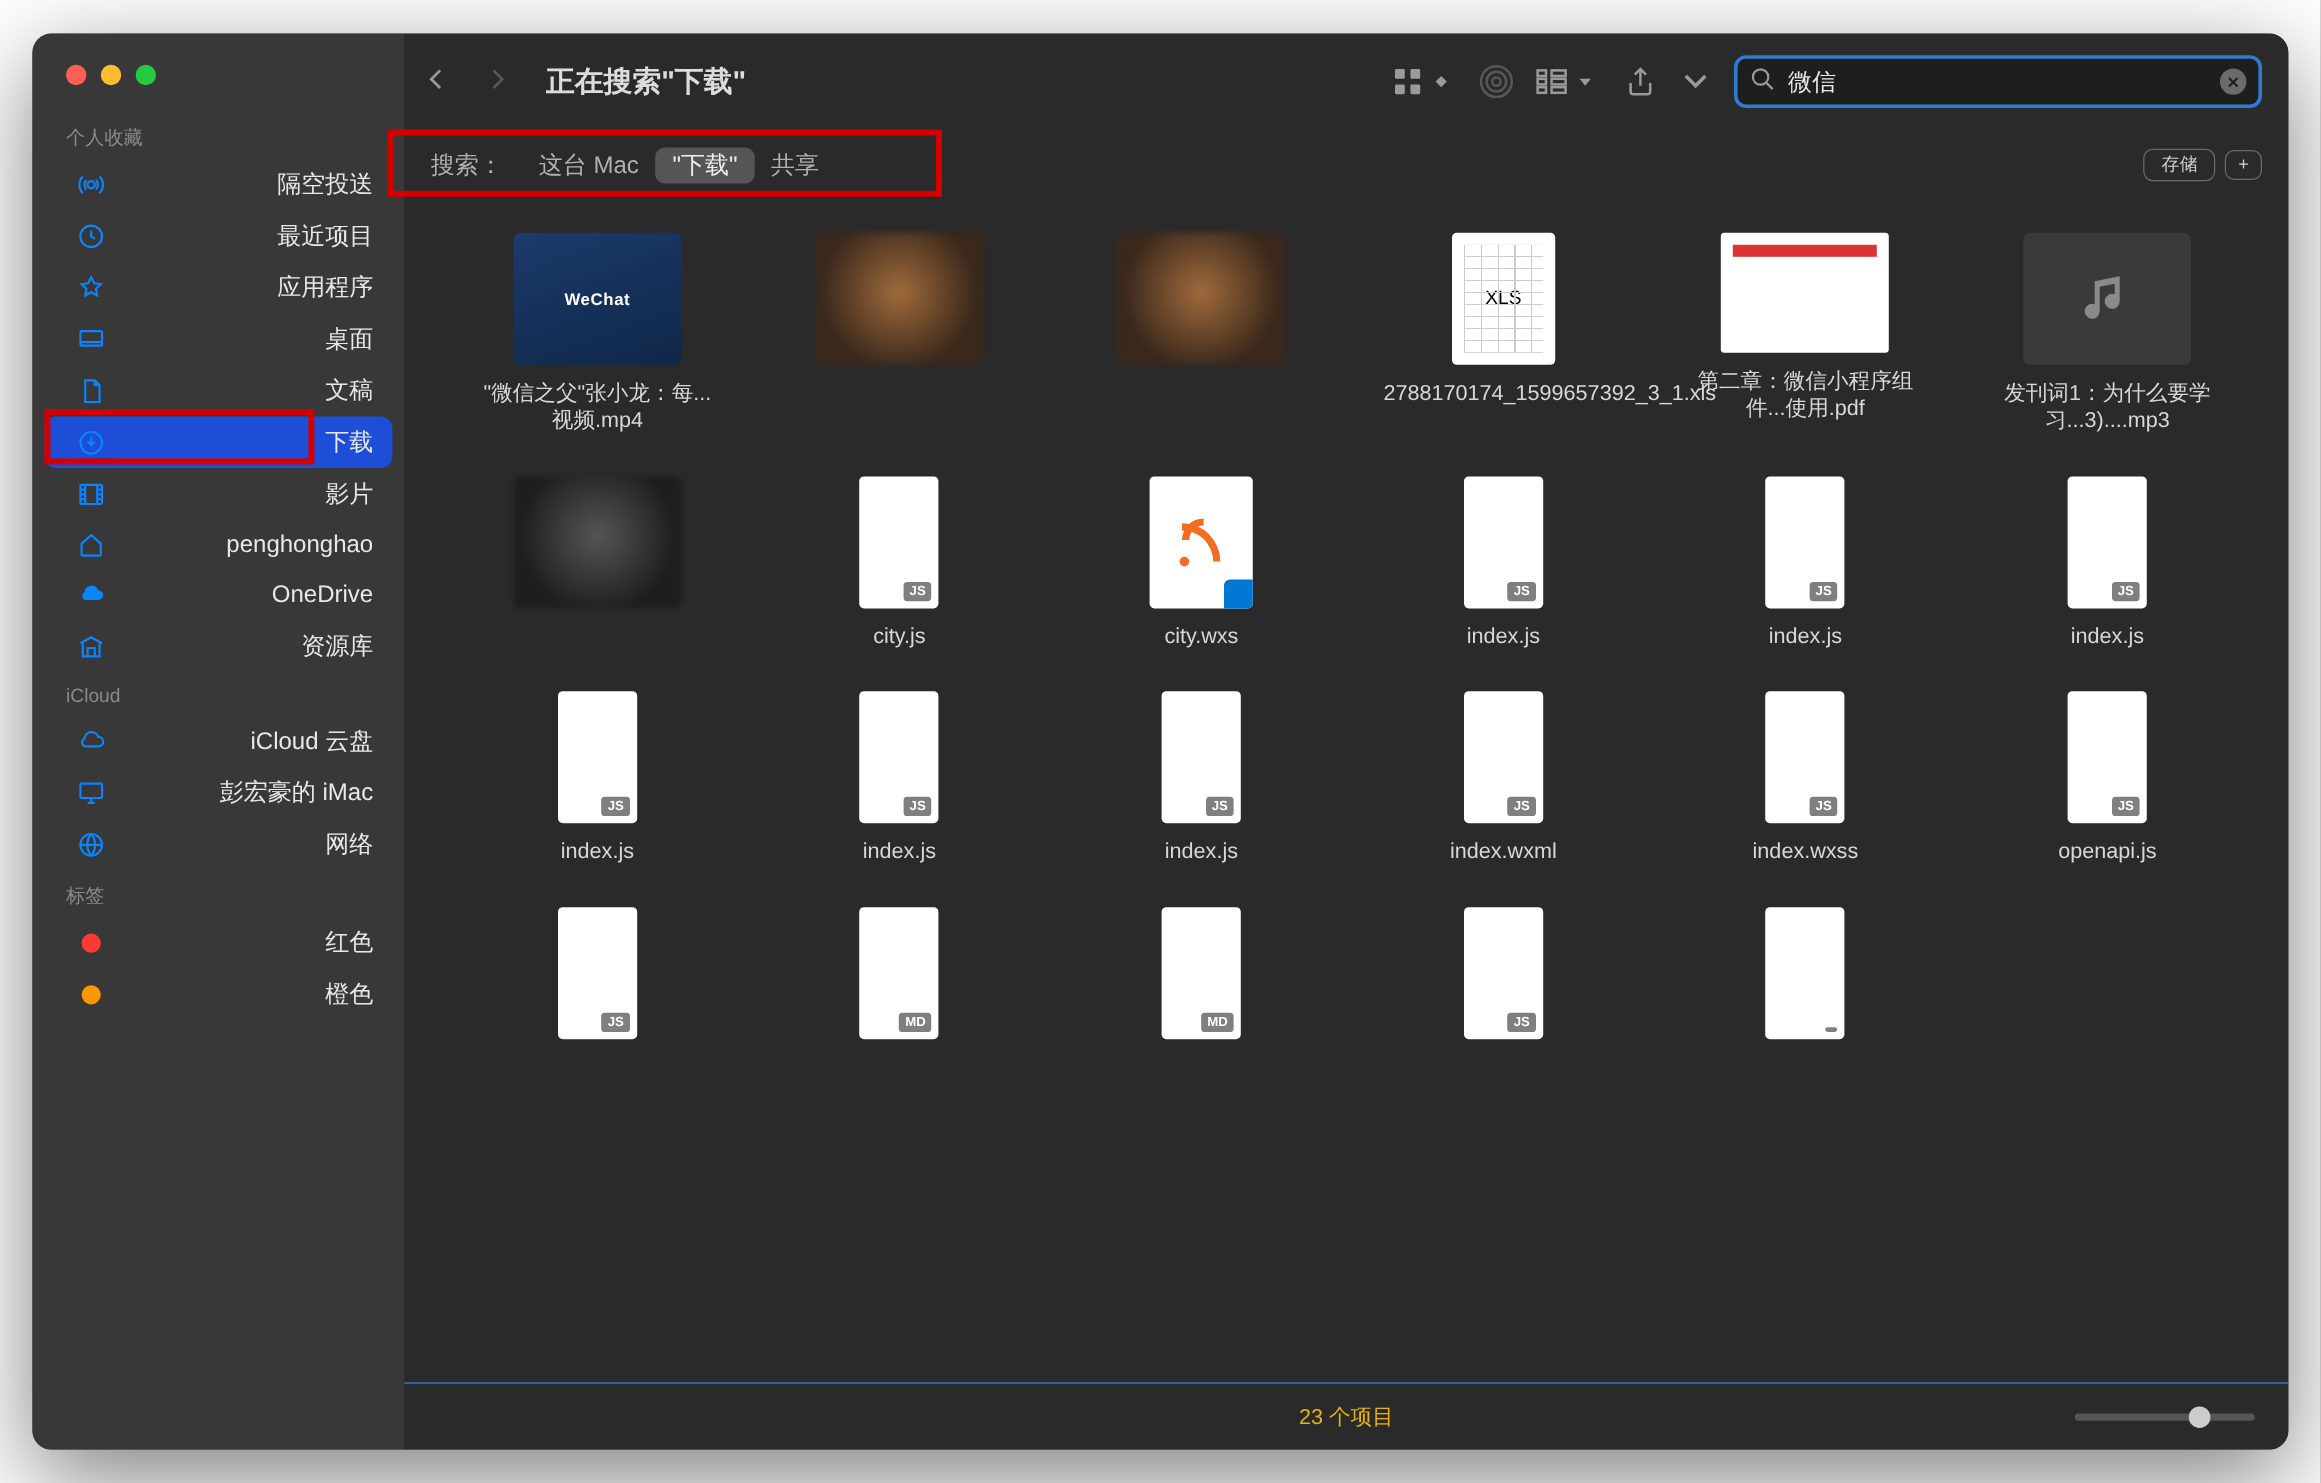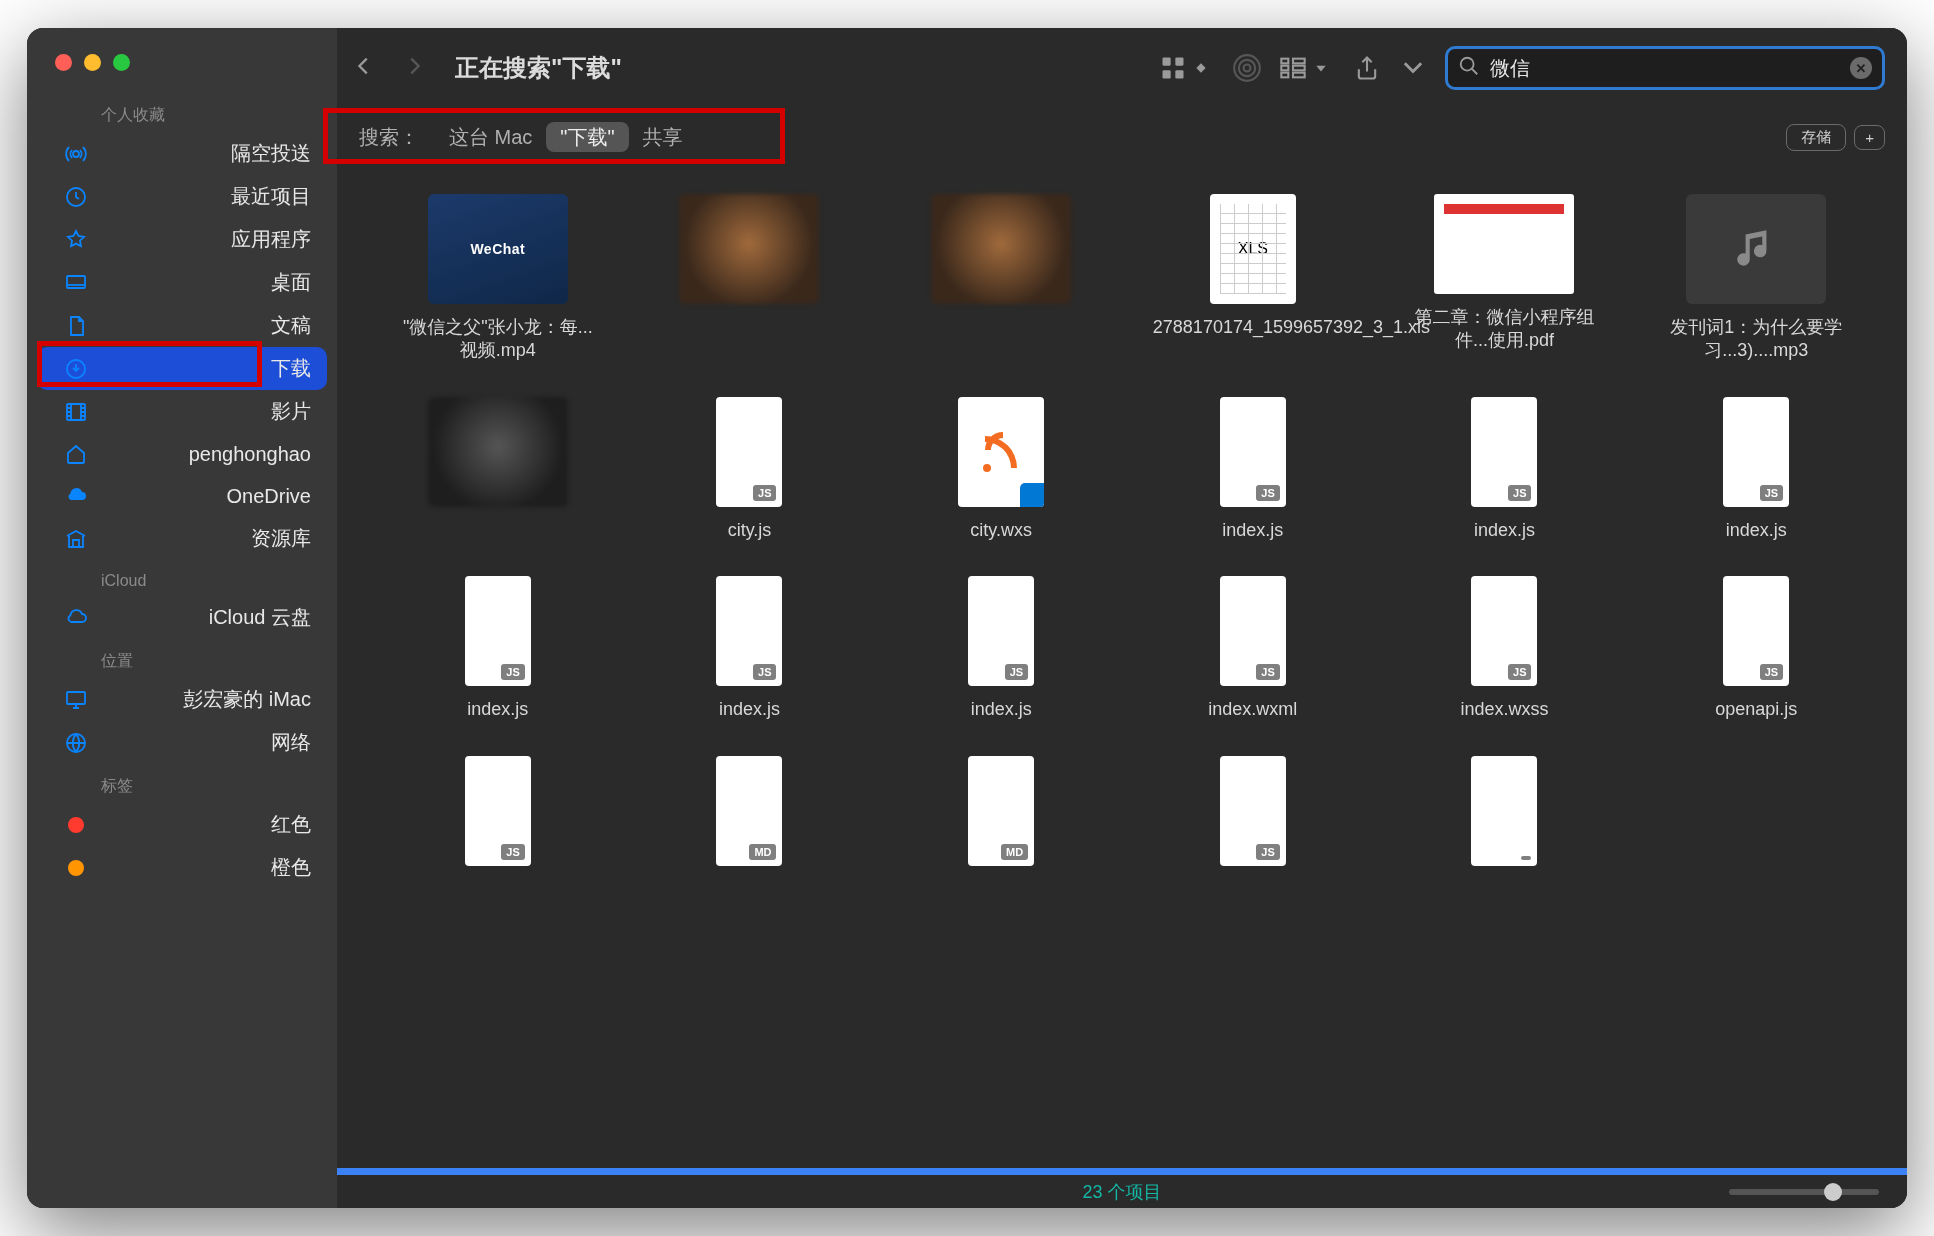--- a/index.html
+++ b/index.html
@@ -5,21 +5,21 @@
 * { margin: 0; padding: 0; box-sizing: border-box; font-family: -apple-system, "PingFang SC", "Helvetica Neue", Arial, sans-serif; }
 body { background: #fff; width: 1934px; height: 1236px; display: flex; align-items: center; justify-content: center; }
 .window { width: 1880px; height: 1180px; background: #2a2a2a; border-radius: 16px; overflow: hidden; display: flex; flex-direction: column; box-shadow: 0 24px 80px rgba(0,0,0,.5); }
 .winbody { flex: 1; display: flex; overflow: hidden; }
 .sidebar { width: 310px; background: #383838; display: flex; flex-direction: column; padding-top: 12px; padding-bottom: 10px; overflow: hidden; }
 .traffic { display: flex; gap: 12px; padding: 14px 0 22px 28px; }
 .dot { width: 17px; height: 17px; border-radius: 50%; }
 .dot.r { background: #ff5f57; }
 .dot.y { background: #febc2e; }
 .dot.g { background: #28c840; }
-.sb-section-label { font-size: 16px; color: #8a8a8a; padding: 12px 28px 6px; margin-left: 46px; }
+.sb-section-label { font-size: 16px; color: #8a8a8a; padding: 12px 28px 6px; }
 .sb-item { display: flex; align-items: center; gap: 12px; padding: 8px 16px 8px 26px; font-size: 20px; color: #e8e8e8; border-radius: 10px; margin: 0 10px; cursor: default; justify-content: space-between; }
 .sb-item.active { background: #1d4ed8; }
 .sb-item .ic { width: 26px; height: 26px; display: inline-flex; align-items: center; justify-content: center; color: #0a84ff; }
 .sb-item .ic svg { width: 24px; height: 24px; }
 .tagdot { width: 16px; height: 16px; border-radius: 50%; margin: 0 5px; }
 
 .main { flex: 1; display: flex; flex-direction: column; background: #2a2a2a; }
 .toolbar { display: flex; align-items: center; gap: 18px; padding: 12px 22px 12px 16px; height: 80px; }
 .nav-arrows { display: flex; gap: 28px; color: #9a9a9a; }
 .nav-arrows svg { width: 22px; height: 30px; }
@@ -56,21 +56,21 @@
 .thumb.pdf::before { content: ""; position: absolute; top: 10px; left: 10px; right: 10px; height: 10px; background: #d33; }
 .thumb.audio { background: #3a3a3a; }
 .thumb.audio svg { width: 50px; height: 50px; color: #8a8a8a; }
 .thumb.wxs { background: #fff; width: 86px; height: 110px; border-radius: 4px; }
 .thumb.wxs svg { width: 48px; height: 48px; color: #f36c21; }
 .thumb.wxs .vsc { position: absolute; bottom: -4px; right: -4px; width: 28px; height: 28px; background: #0078d4; border-radius: 5px; }
 .thumb.xls { background: #fff; width: 86px; height: 110px; border-radius: 4px; }
 .thumb.xls::before { content: ""; position: absolute; inset: 10px; background: repeating-linear-gradient(0deg, #ccc 0 1px, transparent 1px 10px), repeating-linear-gradient(90deg, #ccc 0 1px, transparent 1px 14px); }
 .fname { font-size: 18px; color: #d8d8d8; text-align: center; max-width: 200px; line-height: 1.3; }
 
-.statusbar { height: 40px; display: flex; align-items: center; justify-content: center; font-size: 18px; color: #14b8a6; border-top: 7px solid #3b82f6; position: relative; }
+.statusbar { height: 56px; display: flex; align-items: center; justify-content: center; font-size: 18px; color: #eab308; border-top: 1px solid #3b82f6; position: relative; }
 .slider { position: absolute; right: 28px; width: 150px; height: 6px; background: #555; border-radius: 3px; }
 .slider .knob { position: absolute; top: -6px; left: 95px; width: 18px; height: 18px; background: #ccc; border-radius: 50%; }
 
 .redbox1 { top: 0; left: -14px; width: 462px; height: 56px; }
 .redbox2-wrap { position: relative; }
 .redbox2 { position: absolute; border: 5px solid #d40000; left: 10px; top: -6px; width: 225px; height: 46px; pointer-events: none; }
 </style>
 </head>
 <body>
 
@@ -182,21 +182,20 @@
           <div class="sb-item">
             <span class="ic">
               <svg viewBox="0 0 24 24" fill="none" stroke="currentColor" stroke-width="1.8">
                 <path d="M18 16a4 4 0 0 0 0-8 6 6 0 0 0-11.6 1.5A3.5 3.5 0 0 0 7 16z"></path>
               </svg>
             </span>
             <span>iCloud 云盘</span>
           </div>
         </div>
 
-      <div class="sb-section-label">位置</div>
       <div id="sb-loc">
           <div class="sb-item">
             <span class="ic">
               <svg viewBox="0 0 24 24" fill="none" stroke="currentColor" stroke-width="1.8">
                 <rect x="3" y="4" width="18" height="12" rx="1"></rect>
                 <path d="M9 20h6M12 16v4"></path>
               </svg>
             </span>
             <span>彭宏豪的 iMac</span>
           </div>

